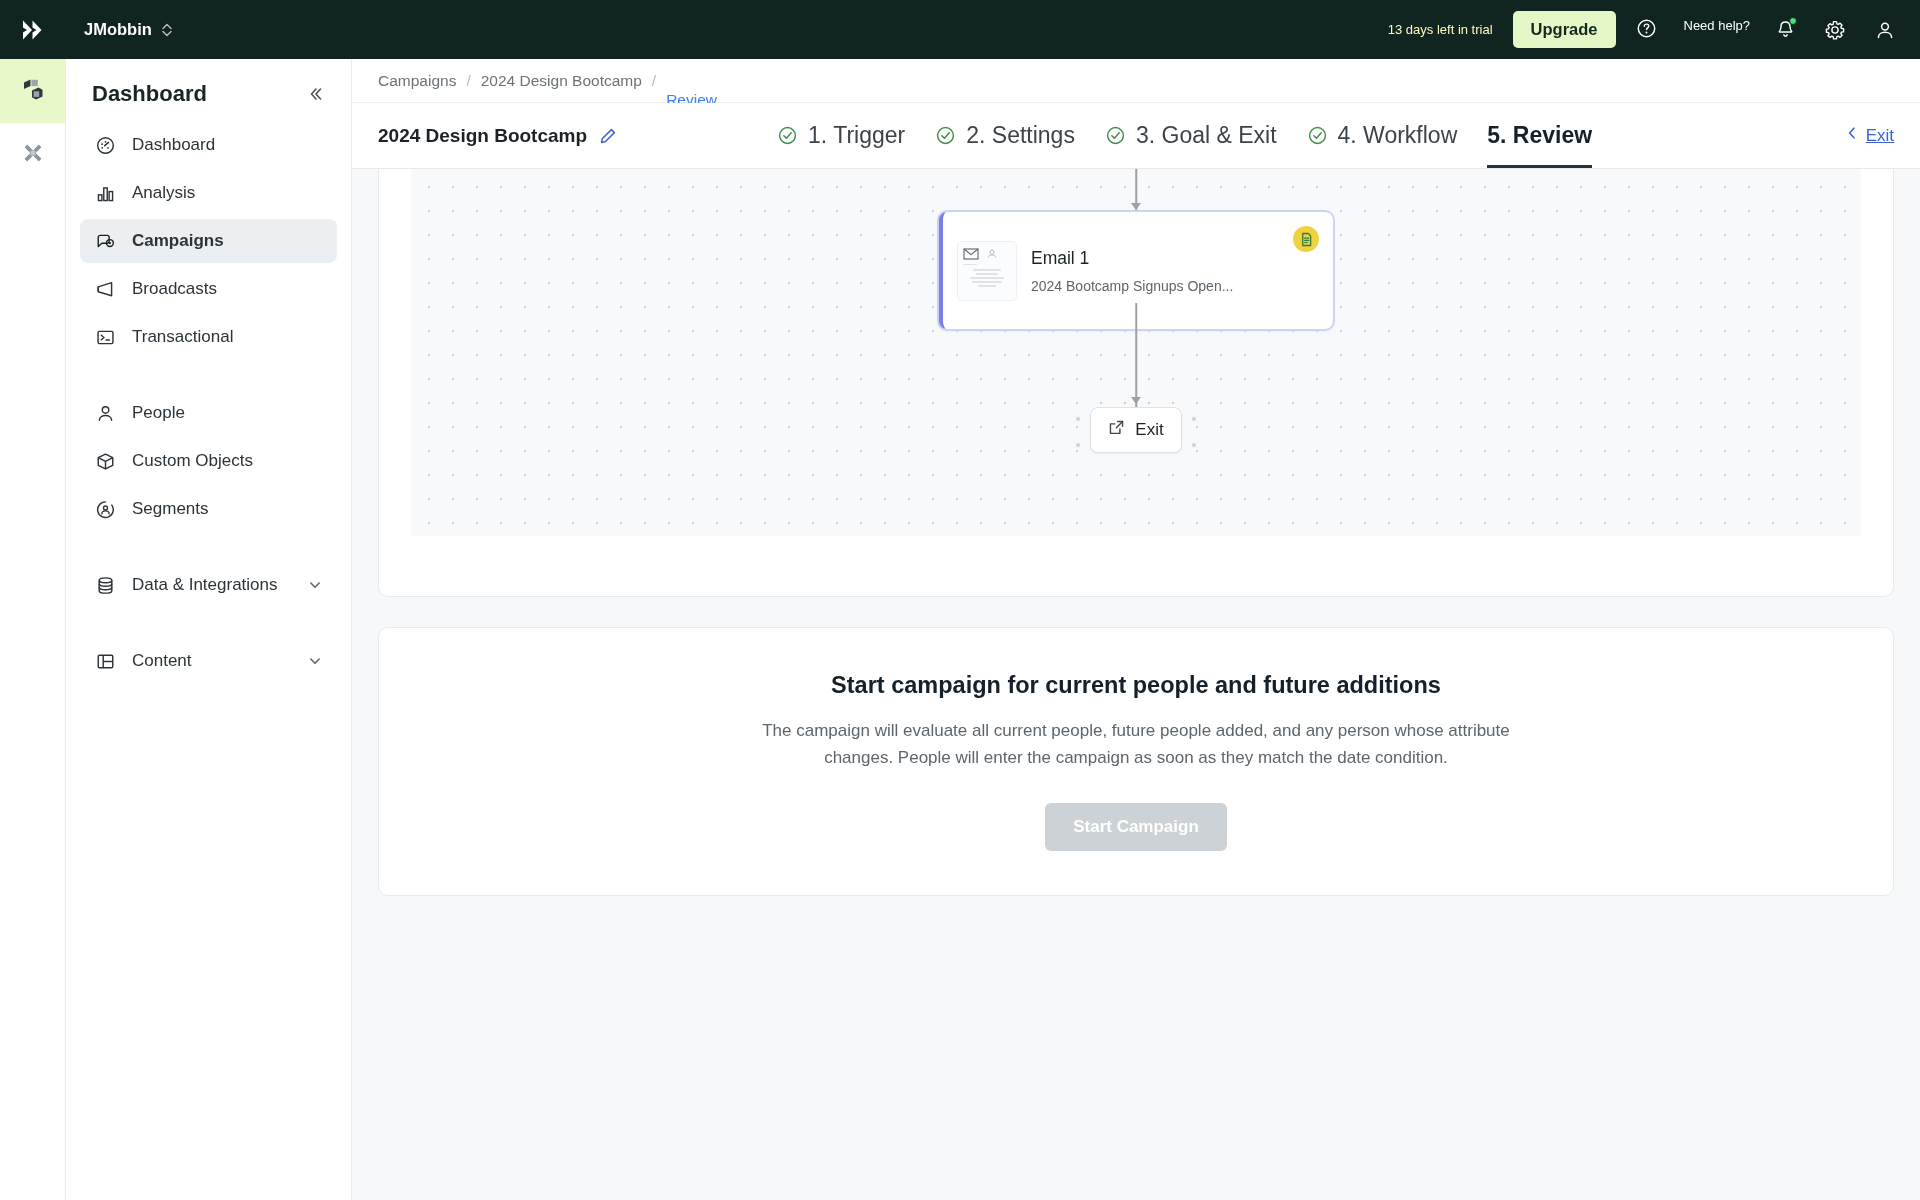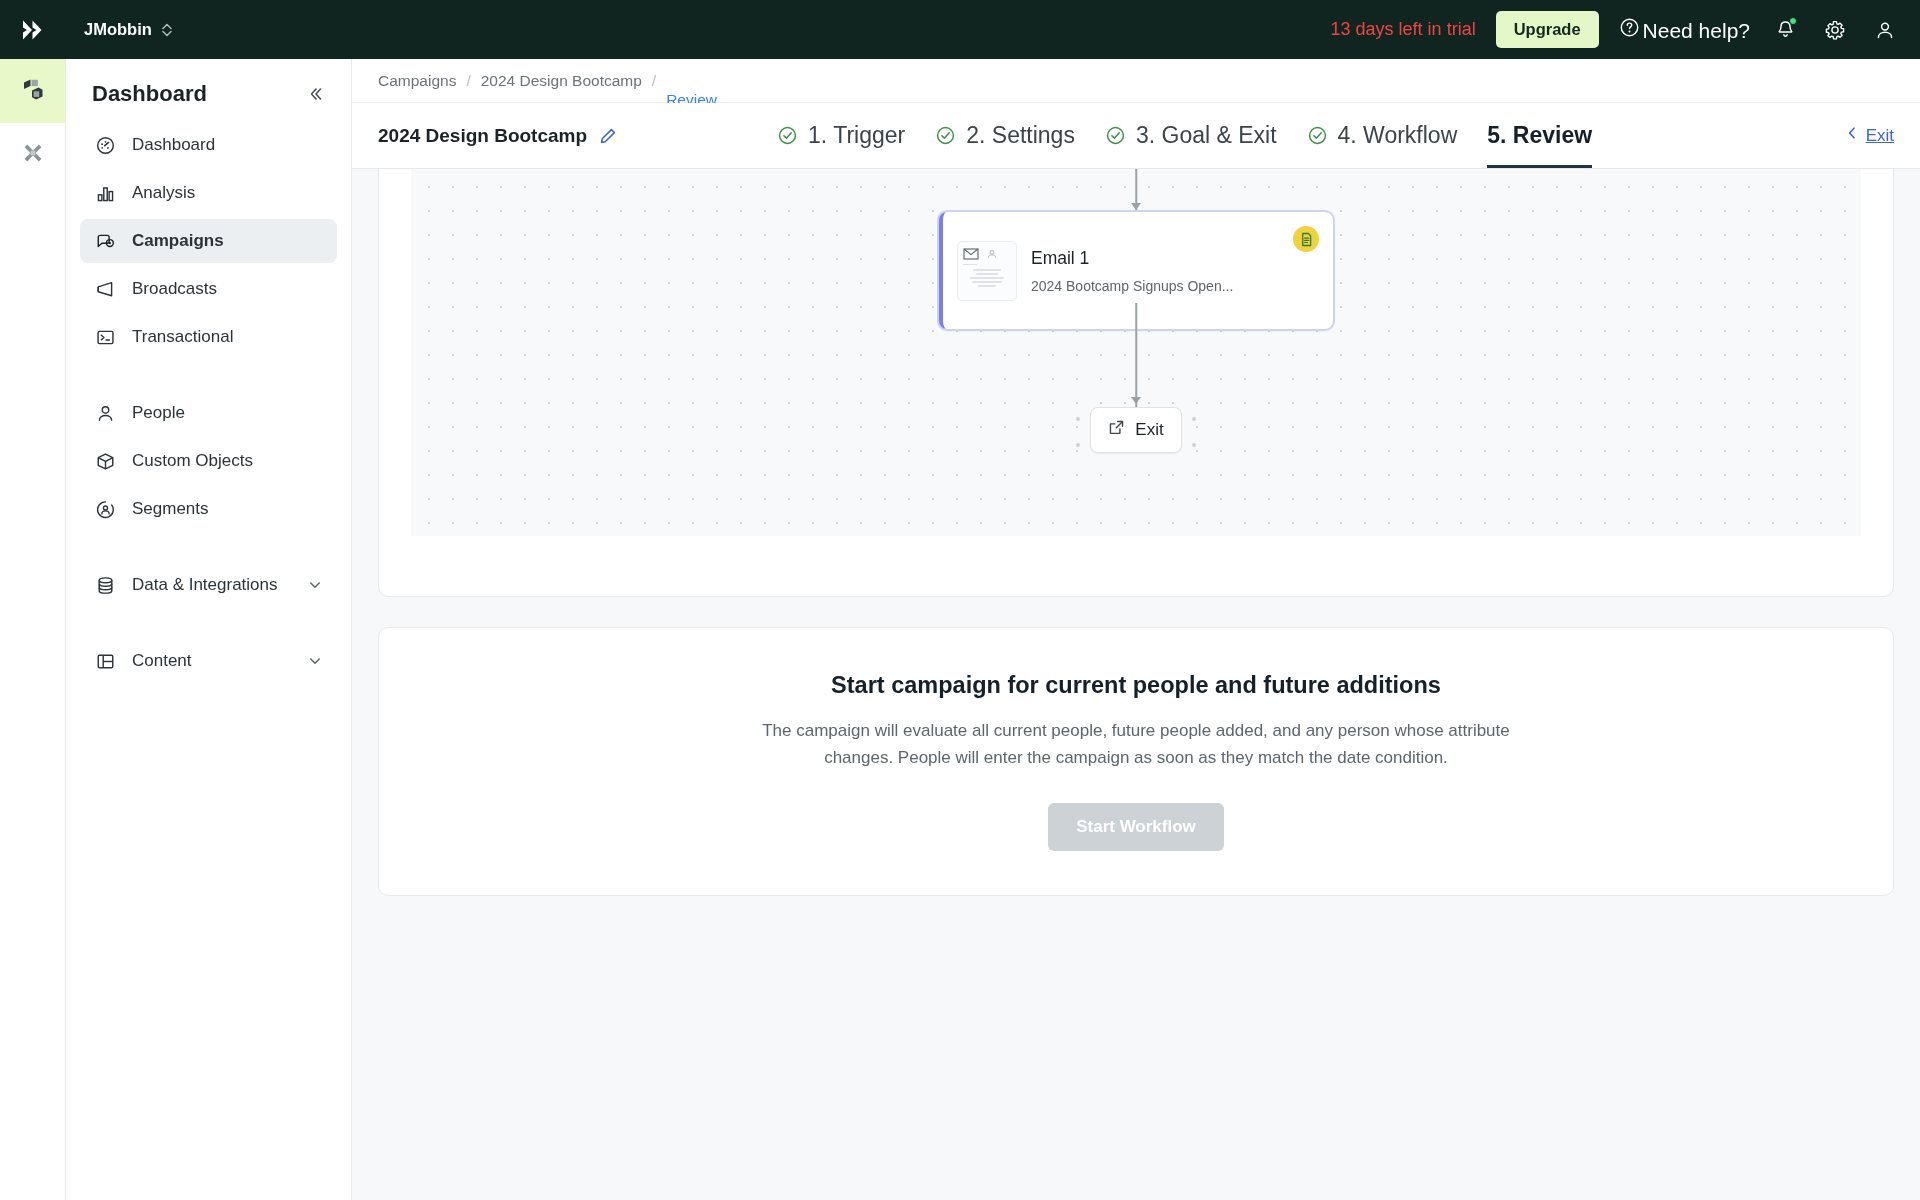--- a/index.html
+++ b/index.html
@@ -24,30 +24,30 @@
   .org-switch {
     display: flex; align-items: center; gap: 9px;
     color: #ffffff; font-size: 16.5px; font-weight: 700;
     padding: 6px 8px; border-radius: 5px; cursor: pointer;
     margin-left: 10px;
   }
   .org-switch .caret { display: flex; flex-direction: column; gap: 2px; opacity: .85; }
   .topbar-right {
     margin-left: auto; display: flex; align-items: center; gap: 20px;
   }
-  .trial-text { color: #ef4444; font-size: 18px; }
+  .trial-text { color: #fef9c3; font-size: 13px; }
   .upgrade-btn {
     background: #e4f7c7; color: #13291f; border: none;
     font-size: 16.5px; font-weight: 700;
     padding: 9px 18px; border-radius: 5px; cursor: pointer;
     font-family: inherit;
   }
   .help-link {
-    display: flex; align-items: flex-end; gap: 3px;
-    color: #ffffff; font-size: 21px; cursor: pointer; font-weight: 400;
+    display: flex; align-items: flex-start; gap: 27px;
+    color: #ffffff; font-size: 13px; cursor: pointer; font-weight: 400;
   }
   .icon-btn {
     width: 30px; height: 30px; display: flex; align-items: center;
     justify-content: center; cursor: pointer; position: relative;
   }
   .bell-dot {
     position: absolute; top: 2px; right: 3px;
     width: 8px; height: 8px; border-radius: 50%;
     background: #4ade80; border: 1.5px solid #102520;
   }
@@ -561,18 +561,18 @@
           <div class="handle" style="left:calc(50% - 60px); top:248px;"></div>
           <div class="handle" style="left:calc(50% + 56px); top:248px;"></div>
           <div class="handle" style="left:calc(50% - 60px); top:274px;"></div>
           <div class="handle" style="left:calc(50% + 56px); top:274px;"></div>
         </div>
       </div>
 
       <div class="start-card">
         <div class="start-title">Start campaign for current people and future additions</div>
         <div class="start-desc">The campaign will evaluate all current people, future people added, and any person whose attribute changes. People will enter the campaign as soon as they match the date condition.</div>
-        <button class="start-btn" disabled="">Start Workflow</button>
+        <button class="start-btn" disabled="">Start Campaign</button>
       </div>
 
     </div>
   </div>
 </div>
 
 </body></html>

